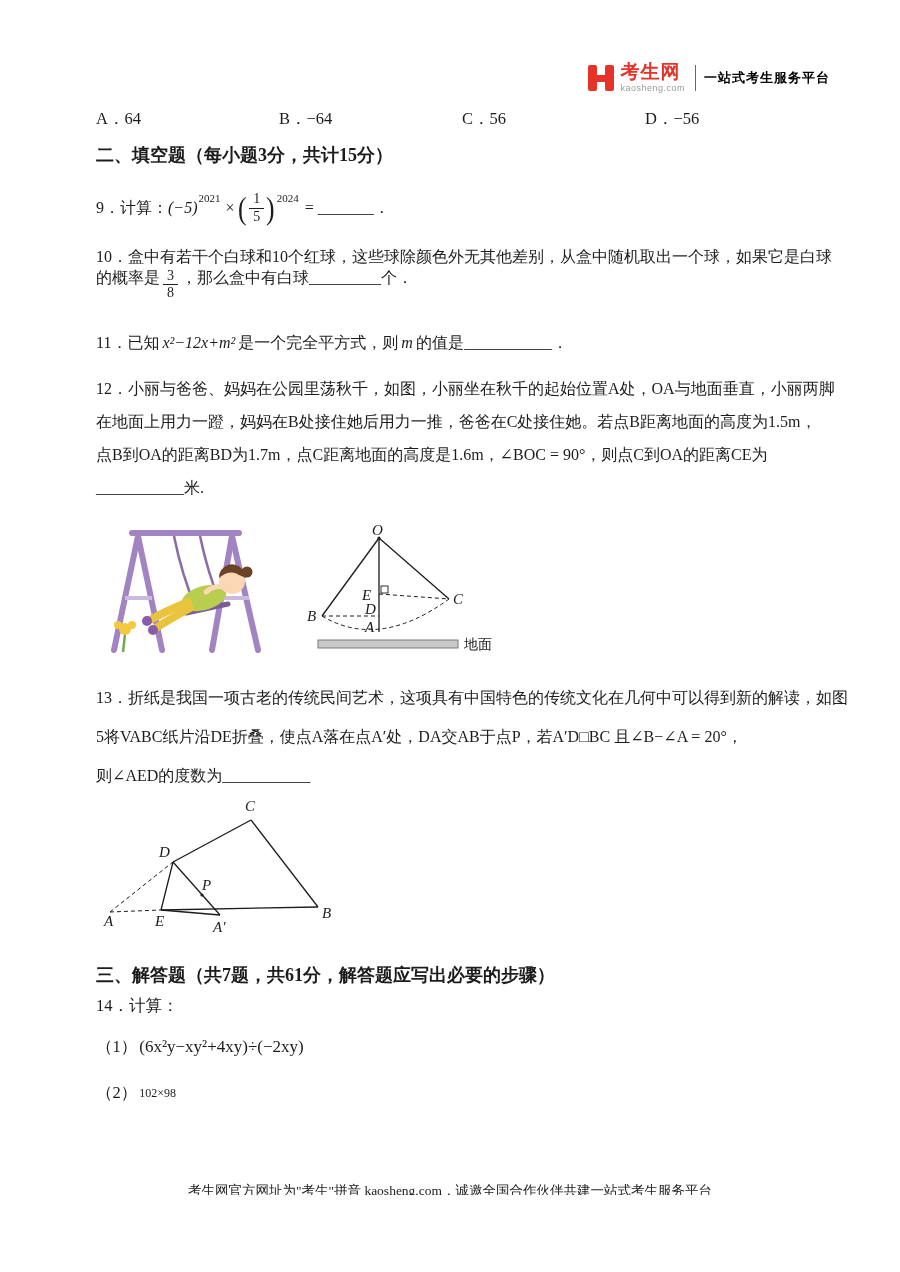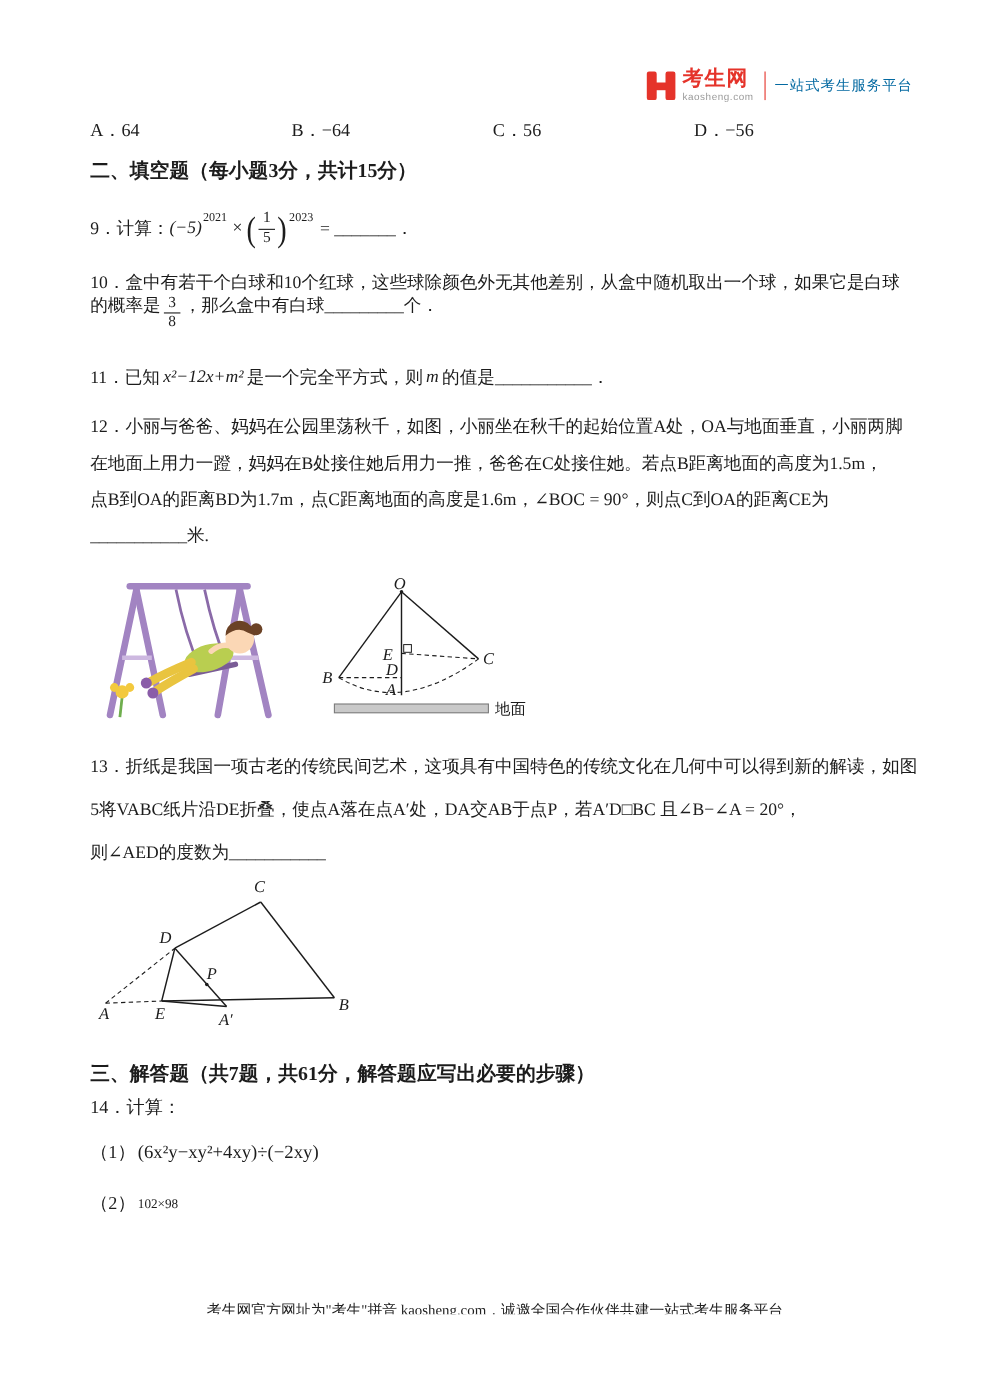--- a/index.html
+++ b/index.html
@@ -10,34 +10,34 @@
   
   .brand { position:absolute; top:62px; right:70px; display:flex; align-items:center; }
   .brand-icon { position:relative; width:26px; height:26px; margin-right:6px; flex:0 0 auto; }
   .brand-icon .bi-l,.brand-icon .bi-r { position:absolute; top:0; width:9px; height:26px; background:#e5332a; border-radius:2px; }
   .brand-icon .bi-l { left:0; } .brand-icon .bi-r { right:0; }
   .brand-icon .bi-m { position:absolute; left:7px; top:10px; width:12px; height:7px; background:#e5332a; }
   .brand-text { display:flex; flex-direction:column; line-height:1; margin-right:8px; }
   .brand-name { font-family:"Liberation Sans",sans-serif; font-weight:bold; font-size:19px; color:#e5332a; letter-spacing:1px; }
   .brand-domain { font-family:"Liberation Sans",sans-serif; font-size:9px; color:#9a9a9a; margin-top:3px; letter-spacing:0.5px; }
   .brand-divider { width:1px; height:26px; background:#e5332a; margin:0 8px 0 2px; }
-  .brand-tagline { font-size:13px; color:#0369a1; letter-spacing:1px; }
+  .brand-tagline { font-size:13px; color:#000000; letter-spacing:1px;font-weight:bold; }
 
   
   .watermark { position:absolute; top:1205px; right:66px; display:flex; align-items:center; opacity:0.9; }
   .wm-icon { position:relative; width:34px; height:34px; margin-right:7px; }
   .wm-icon .bi-l,.wm-icon .bi-r { position:absolute; top:0; width:12px; height:34px; background:#f3bdb8; border-radius:3px; }
   .wm-icon .bi-l { left:0; } .wm-icon .bi-r { right:0; }
   .wm-icon .bi-m { position:absolute; left:9px; top:13px; width:16px; height:9px; background:#f3bdb8; }
   .wm-text { display:flex; flex-direction:column; line-height:1; }
   .wm-name { font-family:"Liberation Sans",sans-serif; font-weight:bold; font-size:26px; color:#cfc6c6; letter-spacing:2px; }
   .wm-domain { font-family:"Liberation Sans",sans-serif; font-size:11px; color:#ddd6d6; margin-top:4px; letter-spacing:1px; }
 
   
-  .content { position:absolute; top:108px; left:82px; width:758px; }
+  .content { position:absolute; top:108px; left:96px; width:758px; }
   .options-row { display:grid; grid-template-columns:183px 183px 183px 183px; font-size:16.5px; }
   .volume-title { text-align:center; font-weight:bold; font-size:19px; margin-top:13px; }
   .section-heading { font-weight:bold; font-size:18px; margin-top:13px; }
 
   .q { font-size:16px; }
   .qline { white-space:nowrap; }
 
   
   .q9 { margin-top:16px; height:50px; display:flex; align-items:center; }
   .math { display:inline-flex; align-items:center; font-family:"Liberation Serif",serif; }
@@ -118,21 +118,21 @@
       <span class="math">
         <span class="it">(−5)</span>
           <sup>2021</sup>
         <span style="margin:0 3px;">×</span>
         <span class="bigparen">(</span>
         <span class="frac">
           <span class="num">1</span>
           <span class="den">5</span>
         </span>
         <span class="bigparen">)</span>
-          <sup>2023</sup>
+          <sup>2024</sup>
         <span style="margin-left:4px;">= _______．</span>
       </span>
     </div>
 
     
     <div class="q q10">
       <div class="qline">10．盒中有若干个白球和10个红球，这些球除颜色外无其他差别，从盒中随机取出一个球，如果它是白球</div>
       <div class="l2">
         <span>的概率是</span>
         <span class="frac" style="margin:0 3px;">

